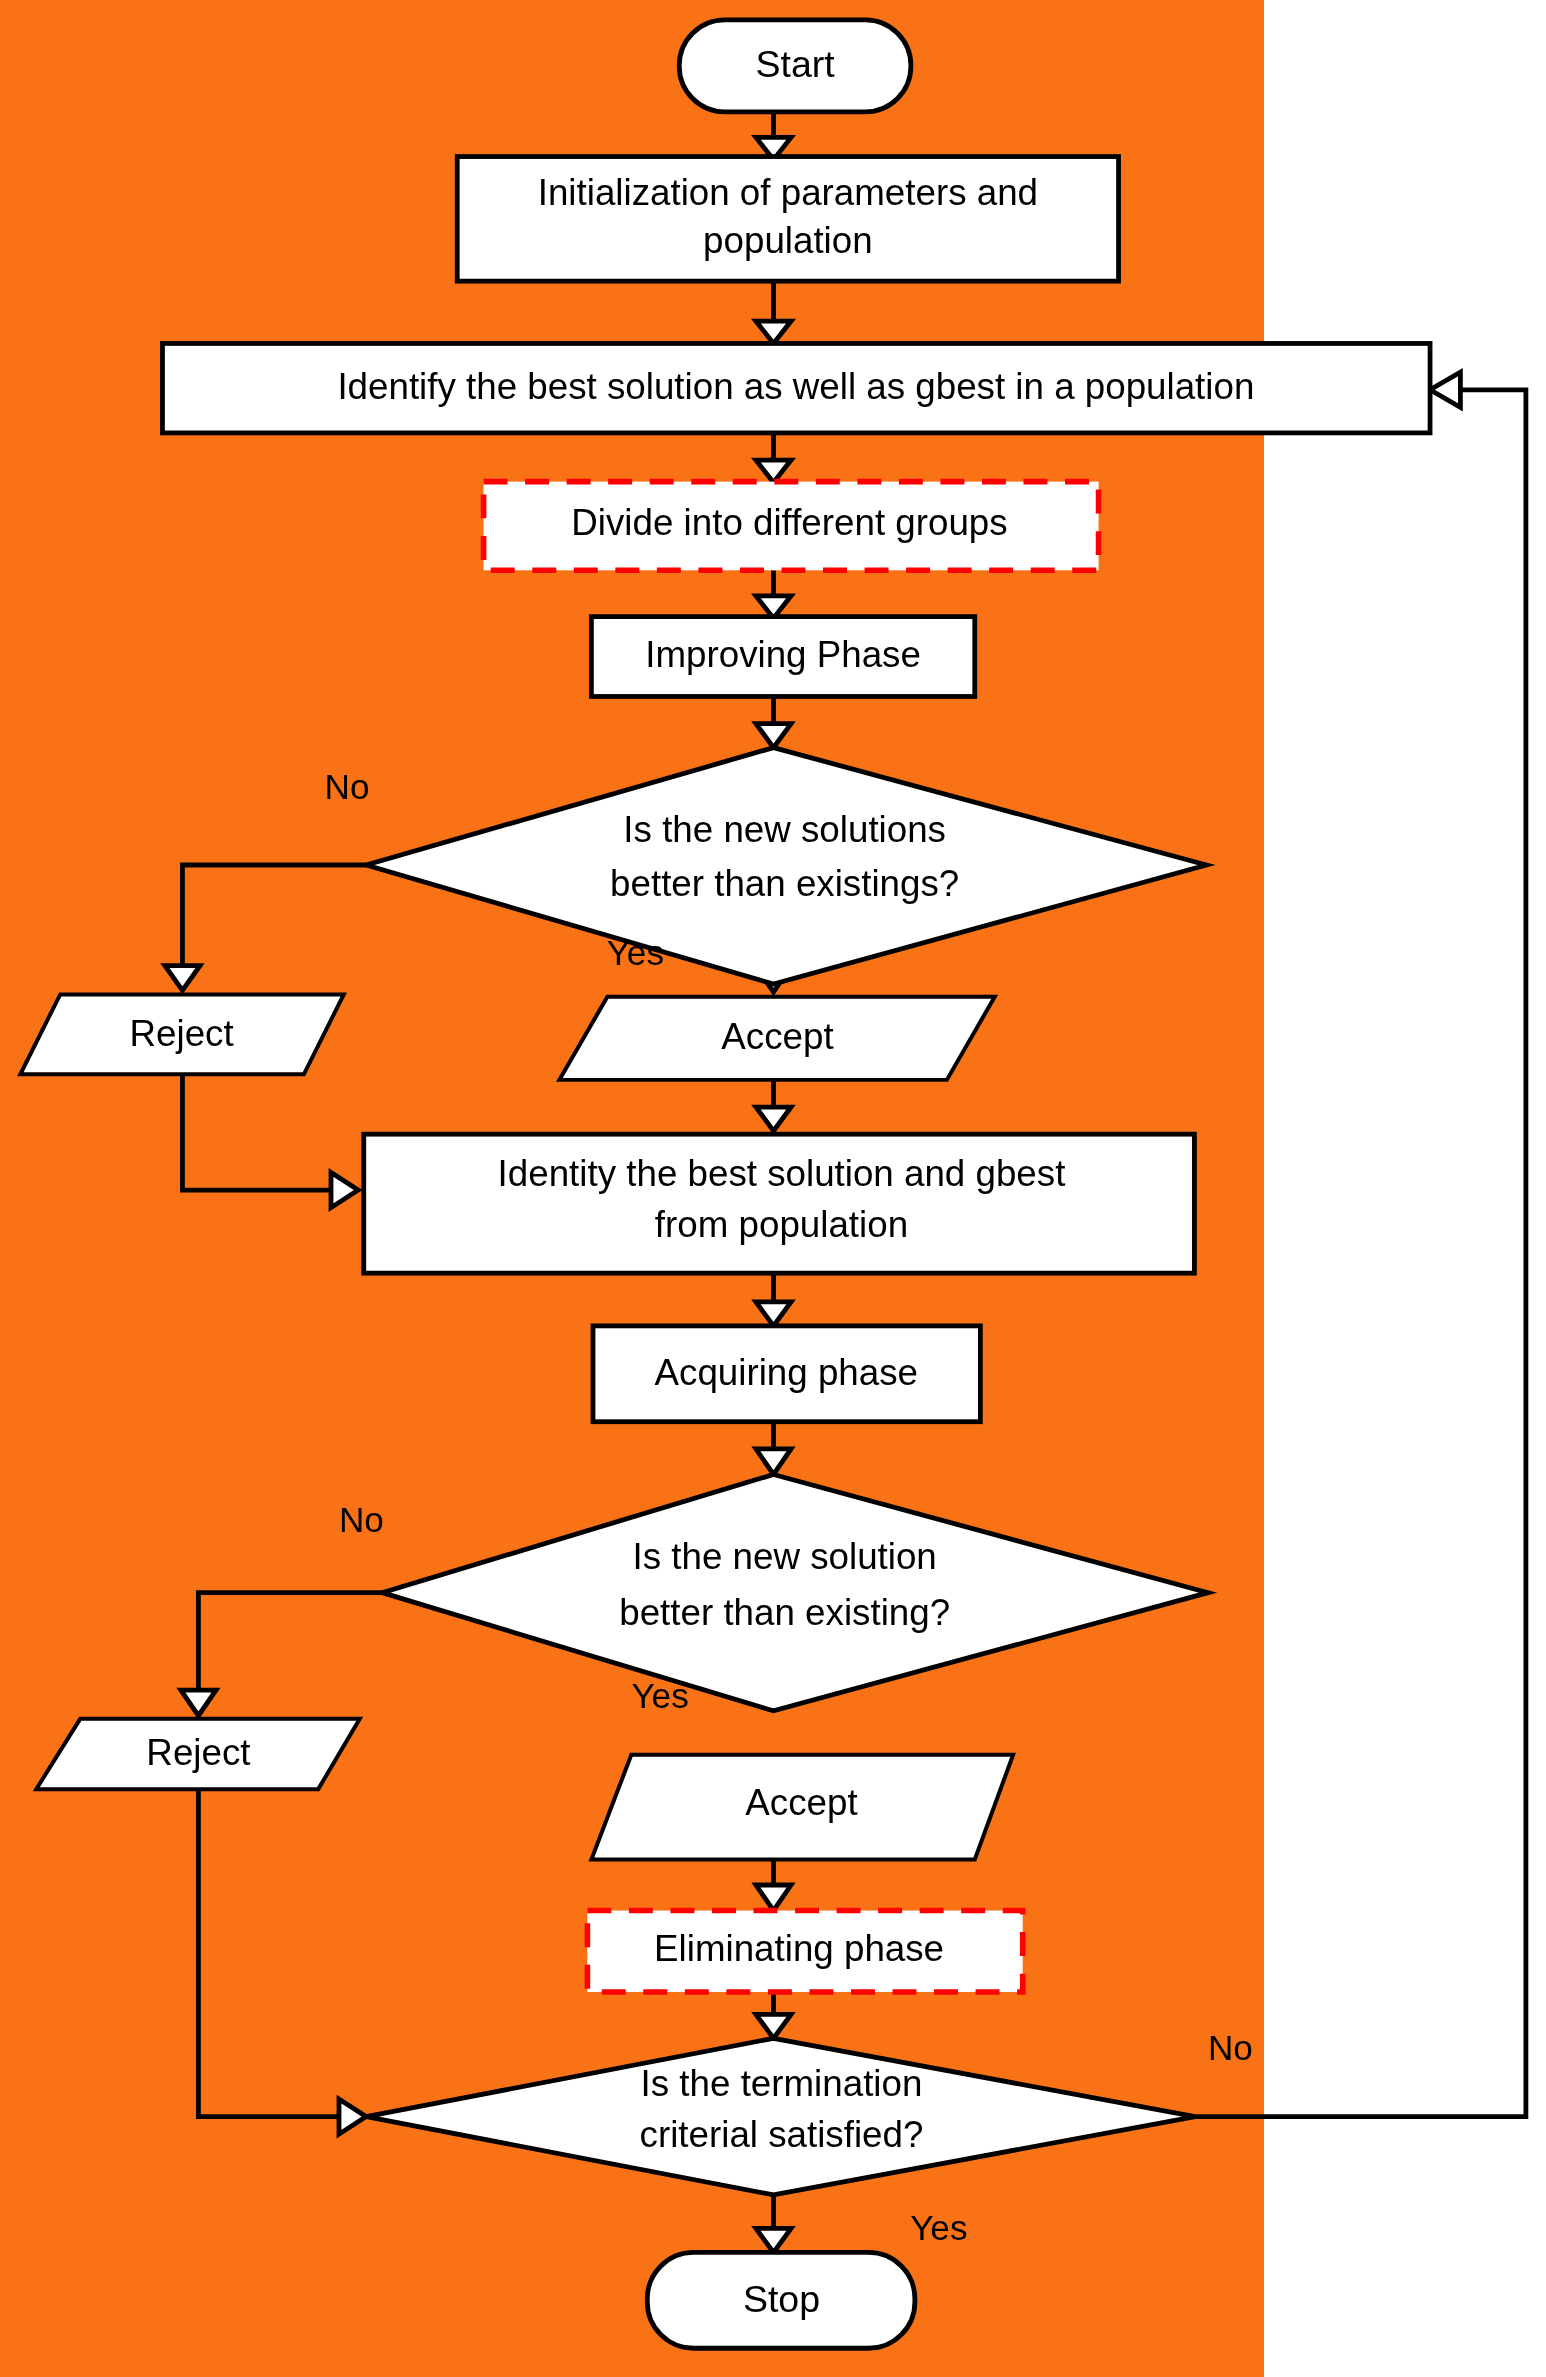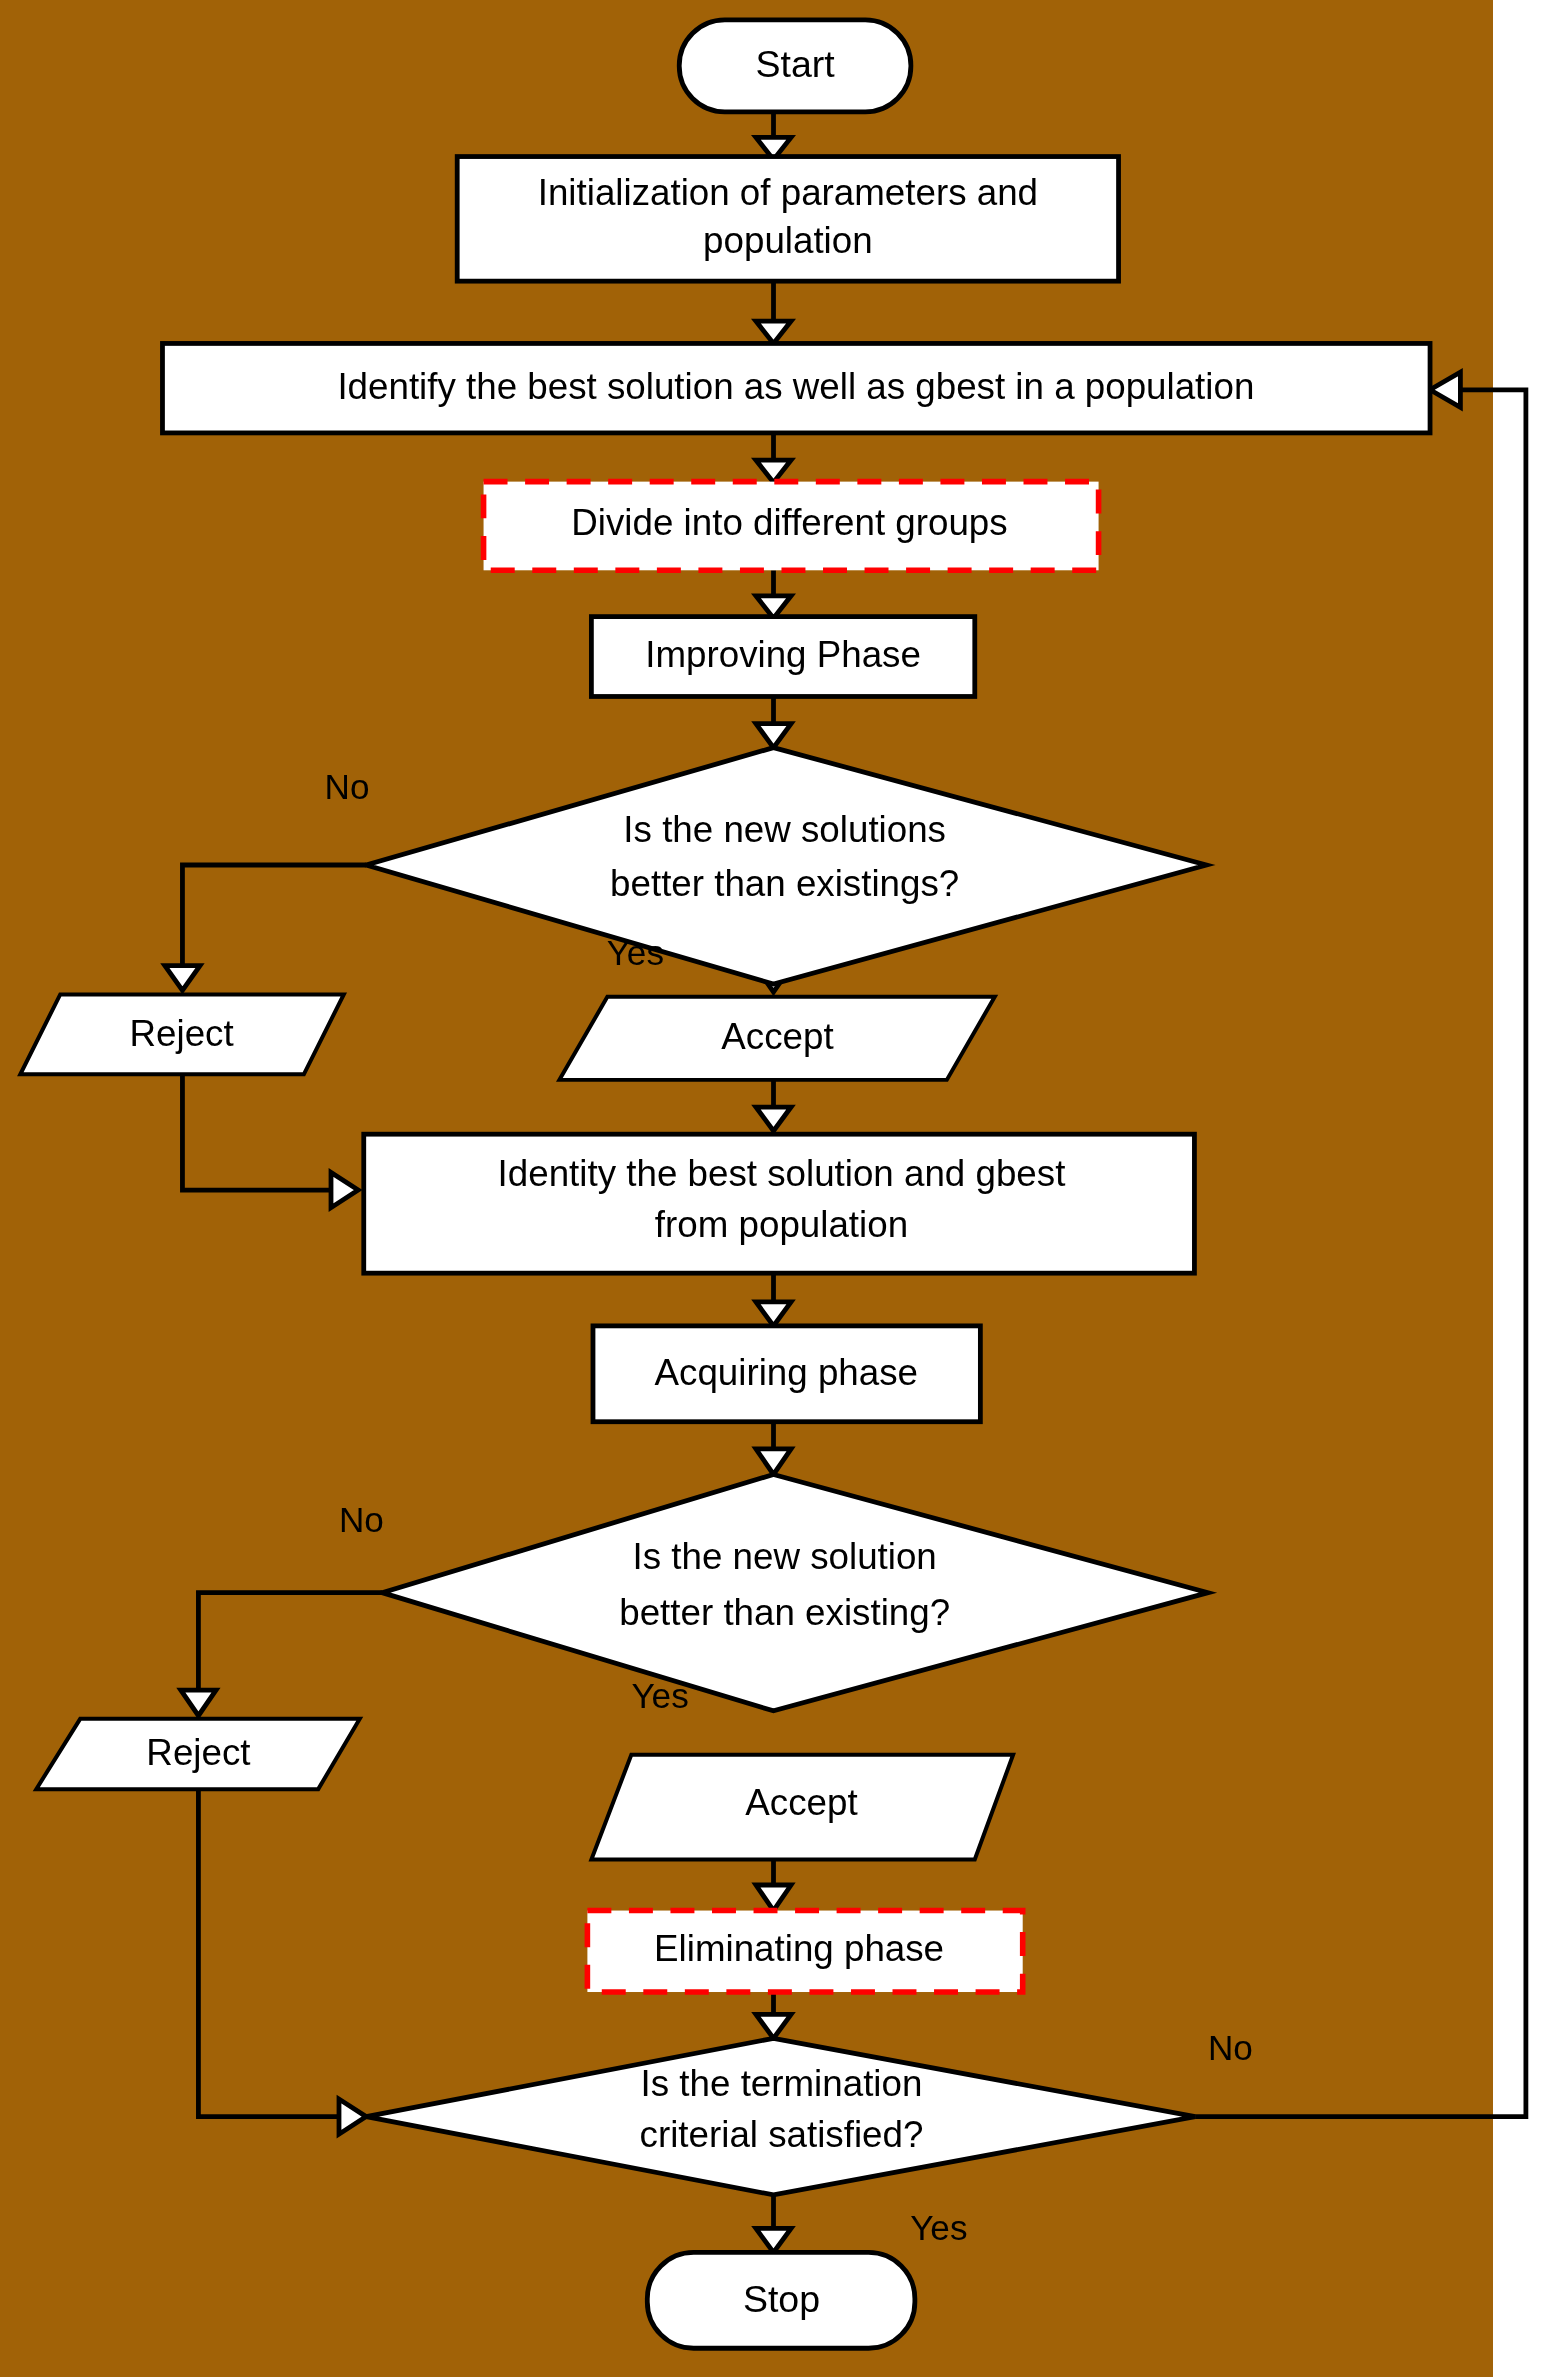--- a/index.html
+++ b/index.html
@@ -8,23 +8,23 @@
     background: #ffffff;
   }
   body {
     width: 1547px;
     height: 2377px;
     font-family: "Liberation Sans", sans-serif;
     overflow: hidden;
   }
   #flow-root {
     position: relative;
-    width: 1493px;
+    width: 1264px;
     height: 2377px;
-    background: #a16207;
+    background: #f97316;
   }
   svg#flow-svg {
     display: block;
     width: 1547px;
     height: 2377px;
   }
   .shape-stroke {
     fill: #ffffff;
     stroke: #000000;
     stroke-width: 6;

